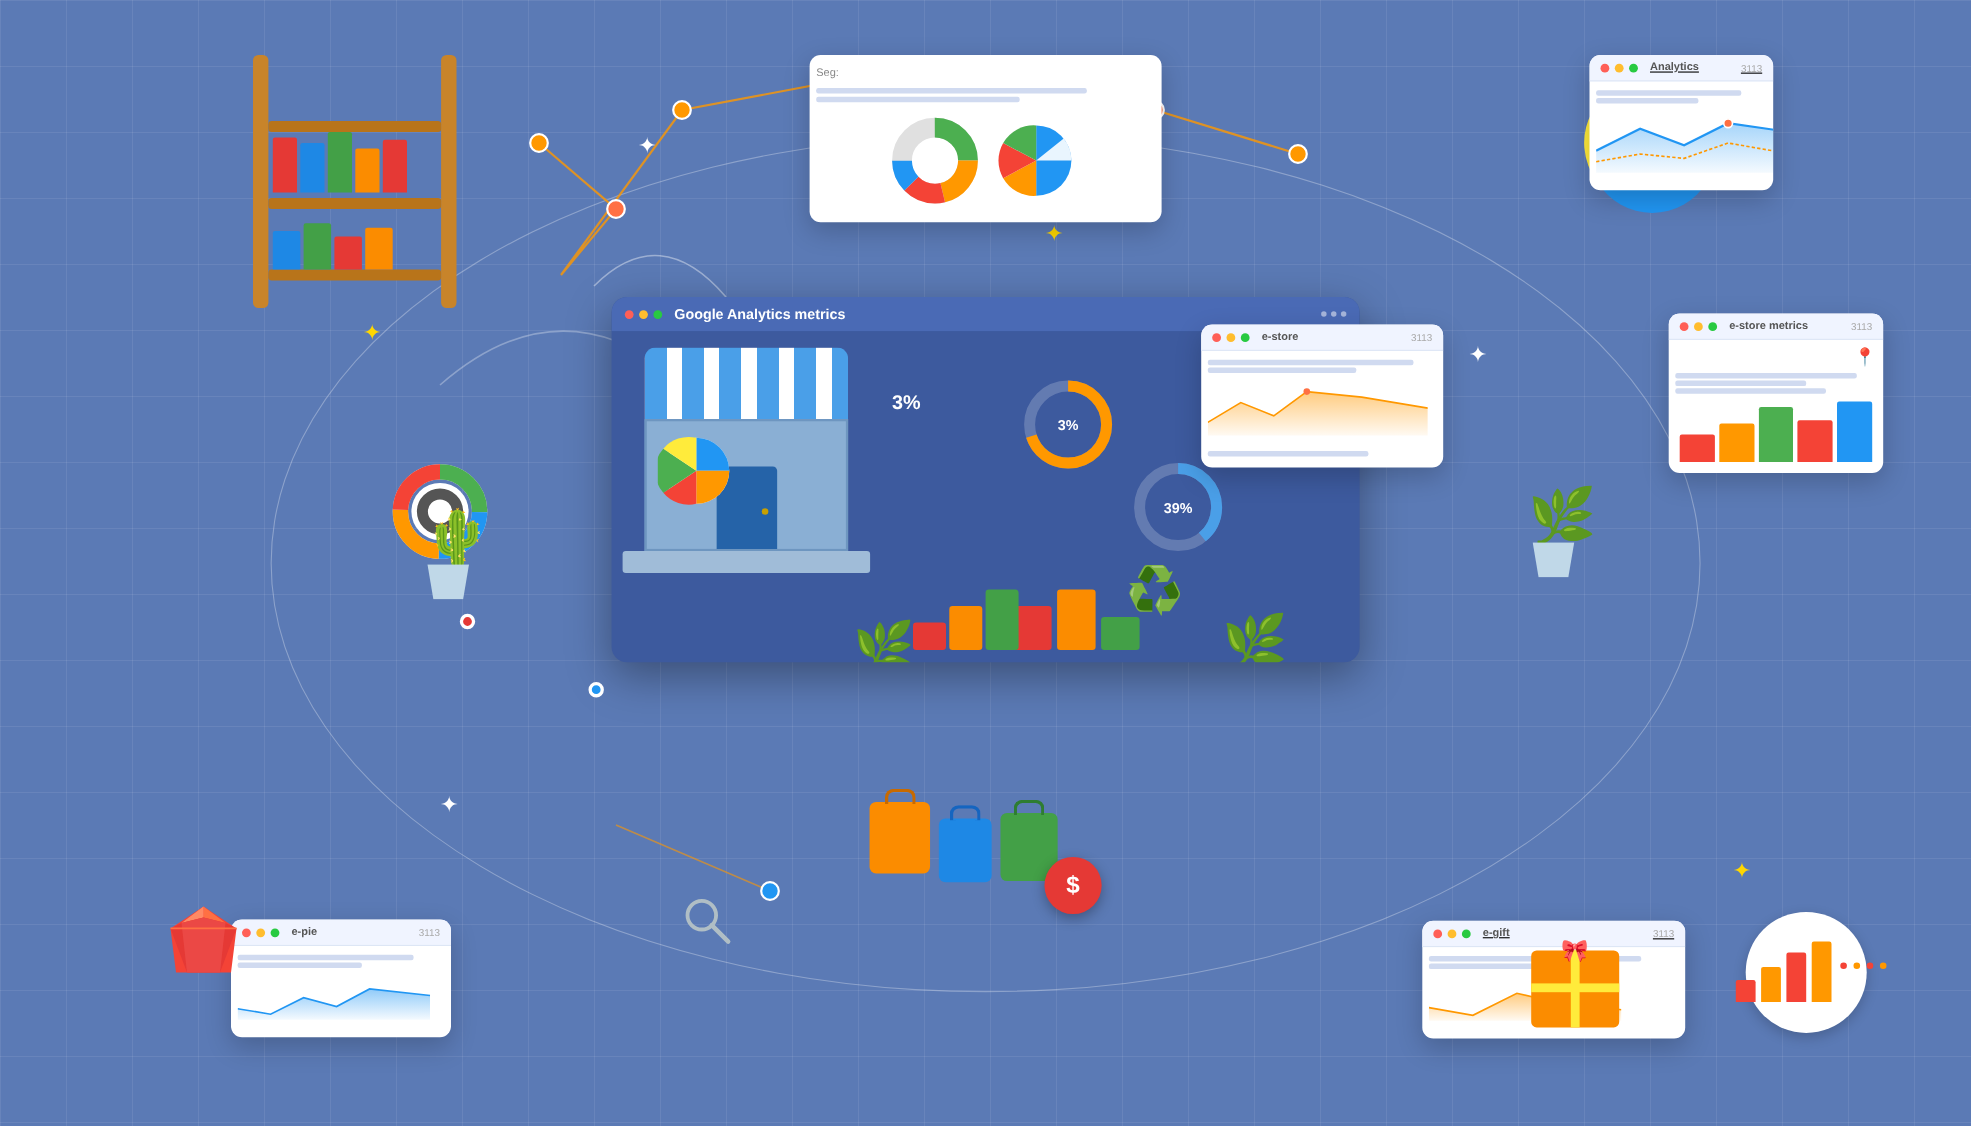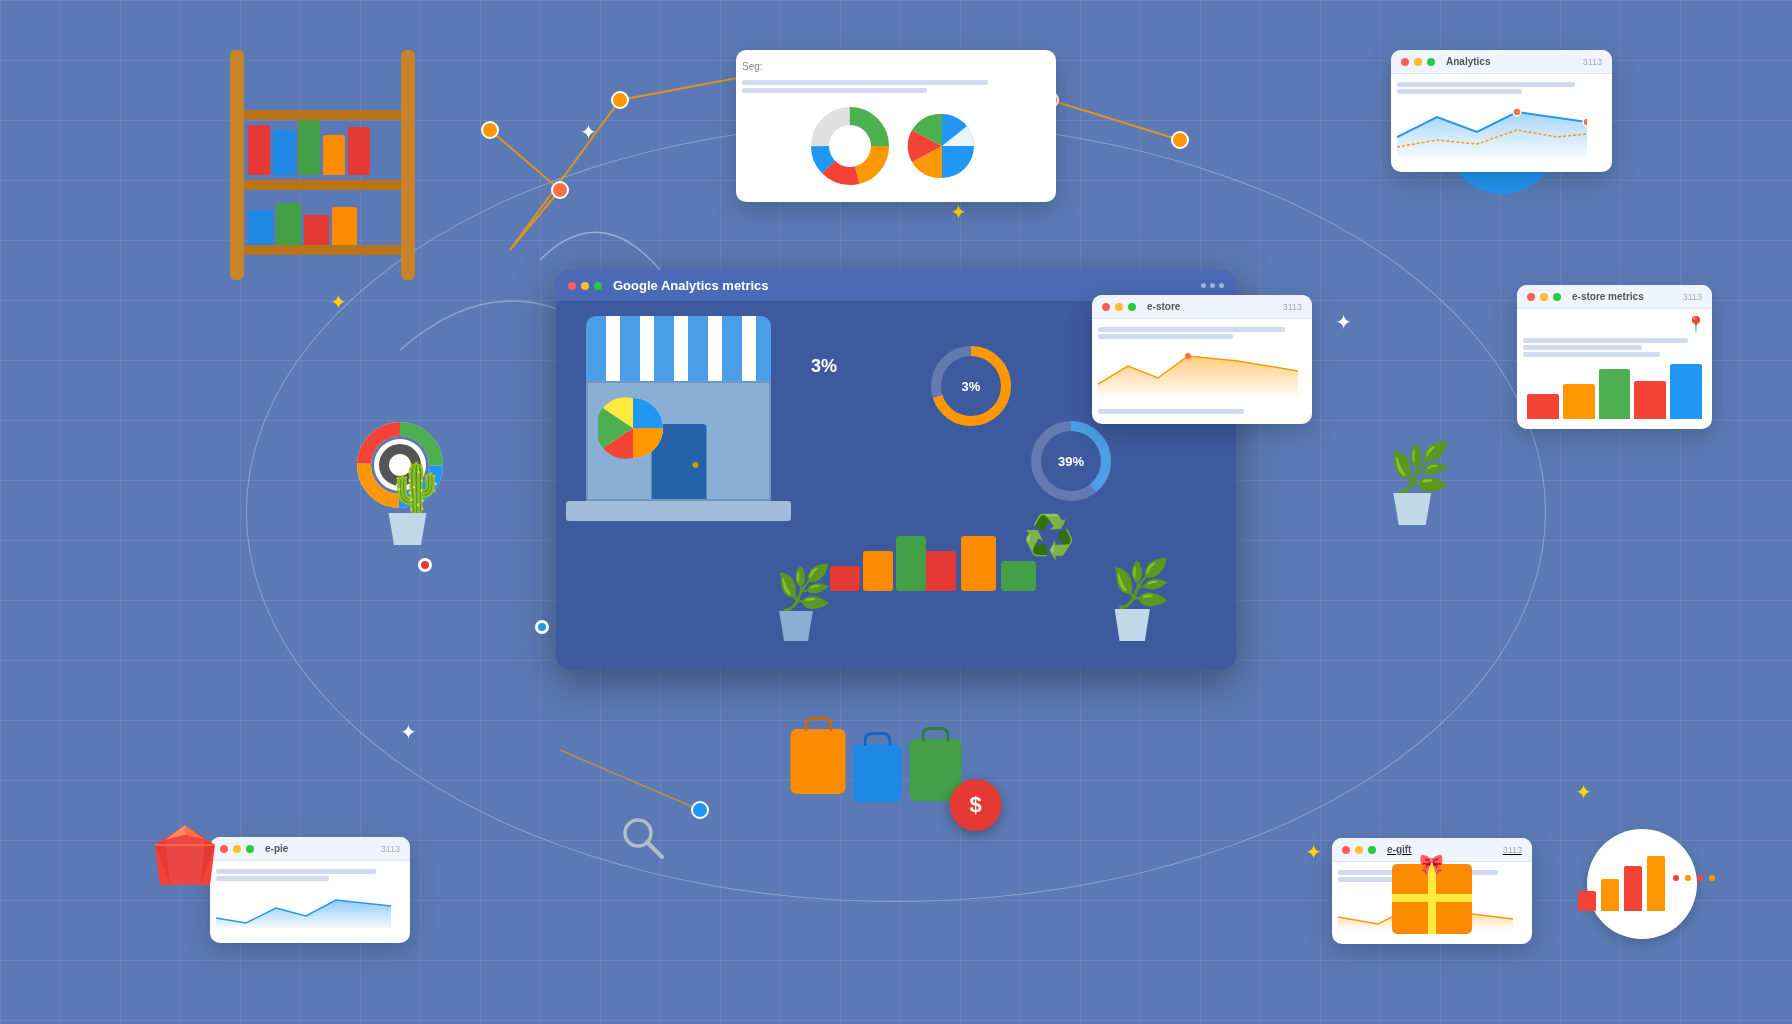--- a/index.html
+++ b/index.html
@@ -75,21 +75,21 @@
     }
 
     .panel-body {
       padding: 6px;
     }
 
     
     .main-panel {
       position: absolute;
       width: 680px;
-      height: 400px;
+      height: 332px;
       top: 270px;
       left: 50%;
       transform: translateX(-50%);
       background: #3d5a9e;
       border-radius: 14px;
       box-shadow: 0 12px 40px rgba(0,0,0,0.35);
       overflow: hidden;
     }
 
     .main-panel-titlebar {
@@ -360,21 +360,21 @@
   </div>
 
   <svg width="130" height="130" style="position:absolute; top:65px; right:225px;" viewBox="0 0 130 130">
     <circle cx="65" cy="65" r="58" fill="#e0e0e0"></circle>
     <path d="M65,65 L65,7 A58,58 0 0,1 115,30 Z" fill="#f44336"></path>
     <path d="M65,65 L115,30 A58,58 0 0,1 115,100 Z" fill="#4caf50"></path>
     <path d="M65,65 L115,100 A58,58 0 0,1 15,100 Z" fill="#2196f3"></path>
     <path d="M65,65 L15,100 A58,58 0 0,1 65,7 Z" fill="#ffeb3b"></path>
   </svg>
 
-  <div class="panel" style="top:50px; right:180px; width:221px;">
+  <div class="panel" style="top:50px; right:180px; width:167px;text-decoration:underline;">
     <div class="panel-titlebar">
       <div class="dot dot-red"></div>
       <div class="dot dot-yellow"></div>
       <div class="dot dot-green"></div>
       <span class="panel-title">Analytics</span>
       <span style="margin-left:auto; font-size:9px; color:#aaa;">3113</span>
     </div>
     <div class="panel-body">
       <div style="height:5px;background:#d0daf0;border-radius:2px;width:85%;margin:2px 0;"></div>
       <div style="height:5px;background:#d0daf0;border-radius:2px;width:60%;margin:2px 0;"></div>
@@ -565,21 +565,21 @@
             <stop offset="0%" stop-color="#2196f3" stop-opacity="0.5"></stop>
             <stop offset="100%" stop-color="#2196f3" stop-opacity="0.05"></stop>
           </linearGradient>
         </defs>
         <polygon points="0,40 0,30 30,35 60,20 90,28 120,12 175,18 175,40" fill="url(#grad3)"></polygon>
         <polyline points="0,30 30,35 60,20 90,28 120,12 175,18" fill="none" stroke="#2196f3" stroke-width="1.5"></polyline>
       </svg>
     </div>
   </div>
 
-  <div class="panel" style="bottom:80px; right:260px; width:200px;text-decoration:underline;">
+  <div class="panel" style="bottom:80px; right:260px; width:239px;text-decoration:underline;">
     <div class="panel-titlebar">
       <div class="dot dot-red"></div>
       <div class="dot dot-yellow"></div>
       <div class="dot dot-green"></div>
       <span class="panel-title">e-gift</span>
       <span style="margin-left:auto; font-size:9px; color:#aaa;">3113</span>
     </div>
     <div class="panel-body">
       <div style="height:5px;background:#d0daf0;border-radius:2px;width:85%;margin:2px 0;"></div>
       <div style="height:5px;background:#d0daf0;border-radius:2px;width:60%;margin:2px 0;"></div>

